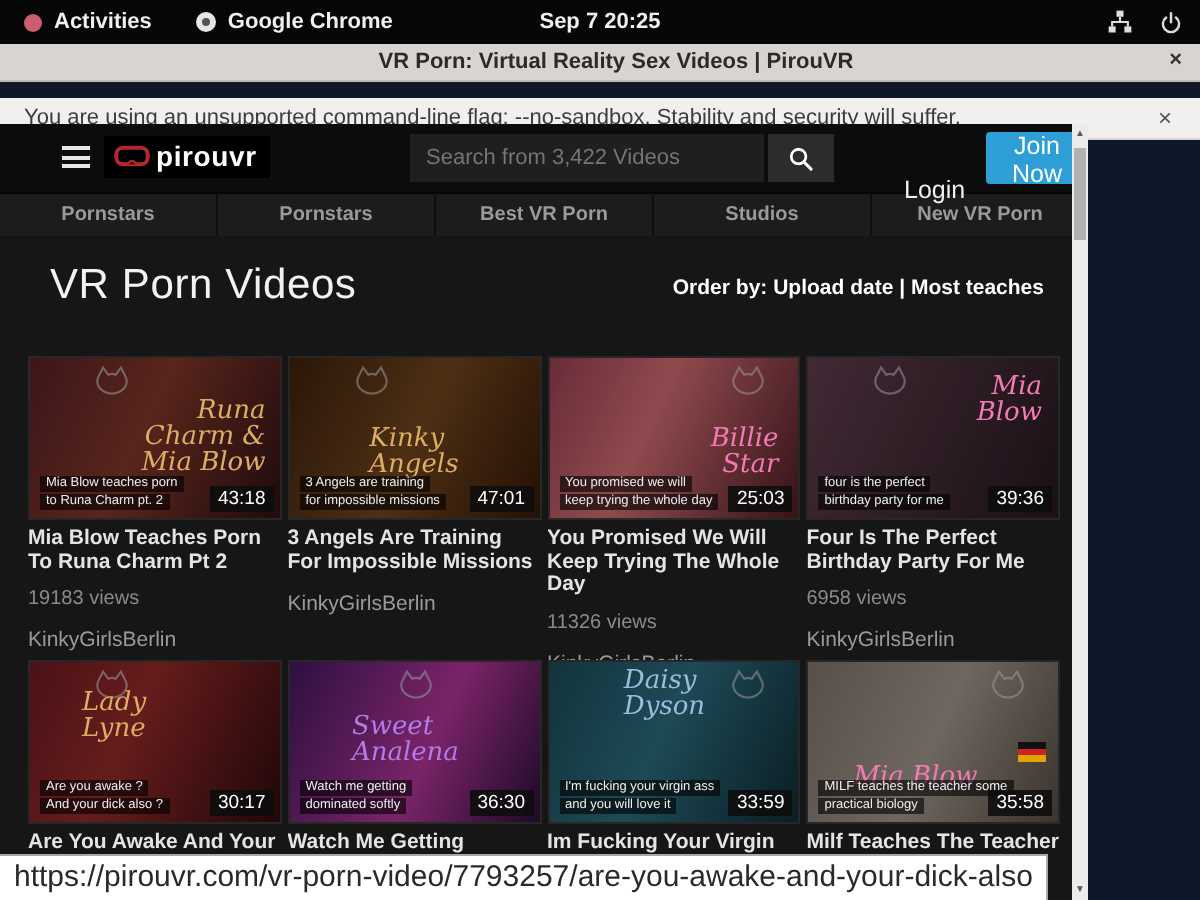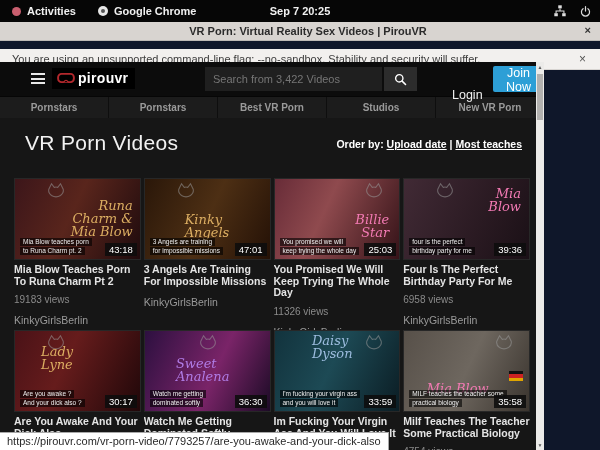--- a/index.html
+++ b/index.html
@@ -49,21 +49,21 @@
   
   .nav{display:flex;width:100%;height:22px;background:#1c1c1c;border-top:1px solid #060606;box-sizing:border-box;}
   .nav .item{flex:1;display:flex;align-items:center;justify-content:center;font-size:10px;font-weight:700;
              color:#9a9a9a;border-left:1px solid #0e0e0e;cursor:pointer;}
   .nav .item:first-child{border-left:0;}
 
   
   .page-head{position:relative;height:58px;box-sizing:border-box;padding:13px 25px 0;}
   .page-head h1{margin:0;font-size:21px;font-weight:400;color:#f2f2f2;letter-spacing:.3px;}
   .orderby{position:absolute;right:22px;top:20px;font-size:10.5px;font-weight:700;color:#fff;}
-  .orderby a{color:#fff;text-decoration:underline;cursor:pointer;}
+  .orderby a{color:#fff;cursor:pointer;}
 
   
   .grid{display:grid;grid-template-columns:repeat(4,1fr);column-gap:3px;grid-auto-rows:152px;
         margin:2px 14px 0 14px;}
   .card{overflow:hidden;cursor:pointer;}
   .thumb{position:relative;height:82px;border:1px solid #272727;box-sizing:border-box;overflow:hidden;}
   .vtitle{margin:4px 0 0;font-size:10.5px;line-height:11.5px;font-weight:700;color:#e4e4e4;}
   .views{margin-top:7px;font-size:10px;color:#8a8a8a;}
   .studio{display:block;margin-top:9px;font-size:10.5px;color:#9a9a9a;text-decoration:none;cursor:pointer;}
   .dur{position:absolute;right:3px;bottom:3px;background:rgba(12,12,12,.88);color:#fff;
@@ -95,21 +95,21 @@
   .v8 .oname{left:18%;bottom:16px;width:55%;}
 
   
   .scrollbar{position:absolute;top:0;right:0;width:8px;height:100%;background:#ecebe9;z-index:40;}
   .scrollbar .arr{position:absolute;left:0;width:8px;height:10px;color:#5a5a5a;font-size:5px;line-height:10px;text-align:center;}
   .scrollbar .arr.up{top:0;} .scrollbar .arr.dn{bottom:0;}
   .scrollbar .thumbbar{position:absolute;left:1px;top:12px;width:6px;height:46px;background:#b2b1af;}
 
   
   .status-tip{position:absolute;left:0;bottom:0;background:#fff;border:1px solid #a8a8a8;border-left:0;border-bottom:0;
-              padding:2px 7px 3px;font-size:11px;color:#2a2a2a;z-index:60;white-space:nowrap;}
+              padding:2px 7px 3px;font-size:15px;color:#2a2a2a;z-index:60;white-space:nowrap;}
 </style>
 </head>
 <body>
 
 <div class="screen">
 
   <div class="sysbar">
     <div class="sys-left">
       <span class="cluster">
         <span class="rec-dot"></span>

